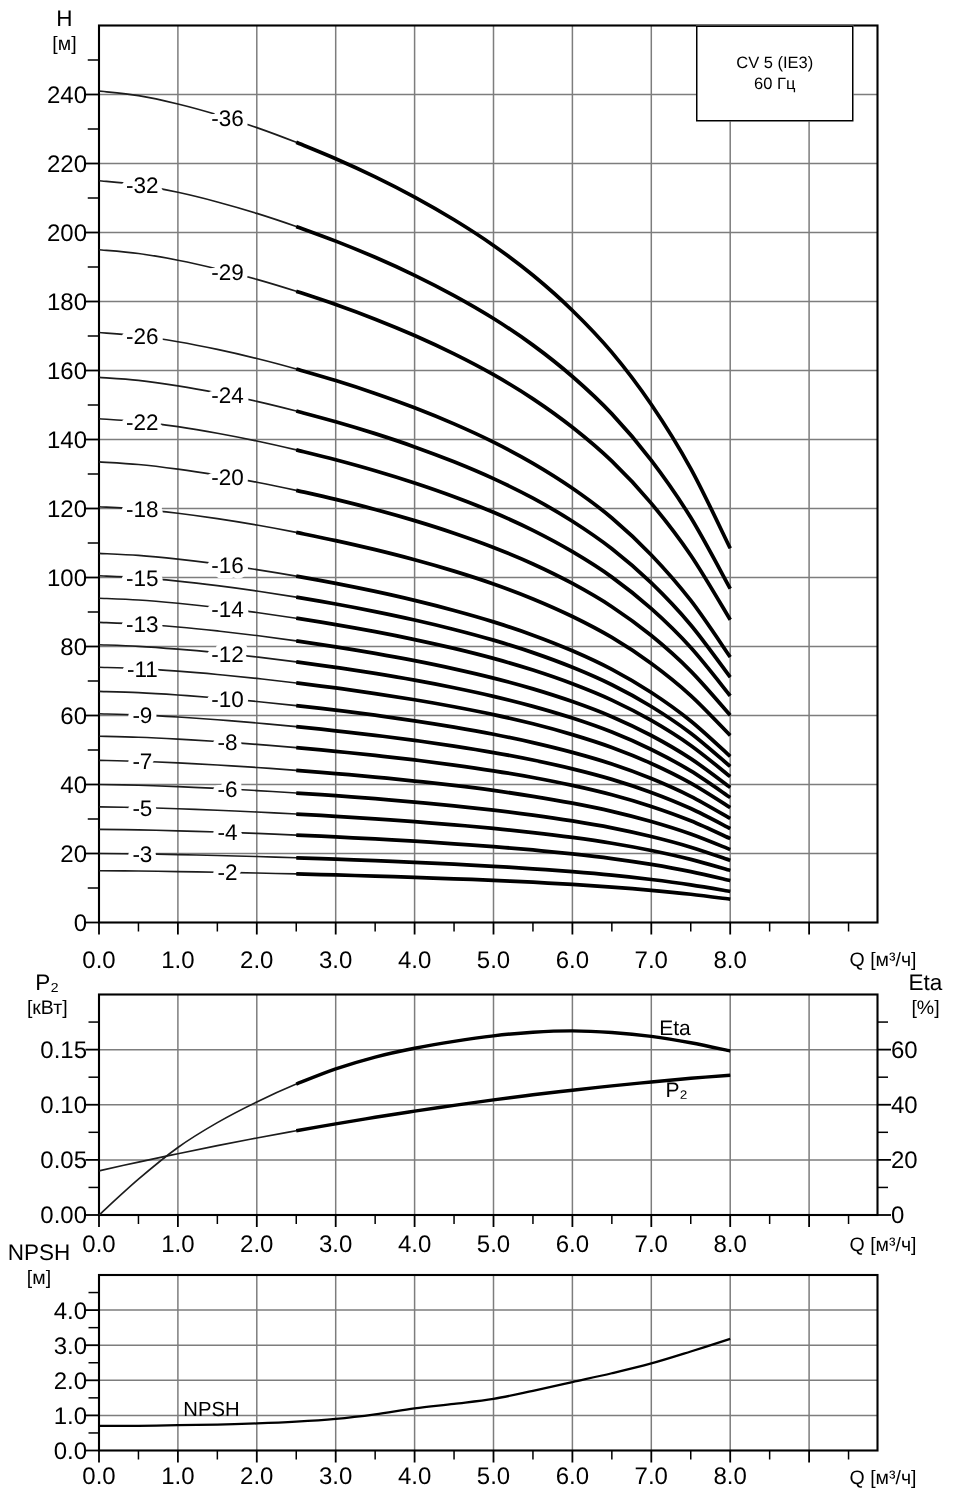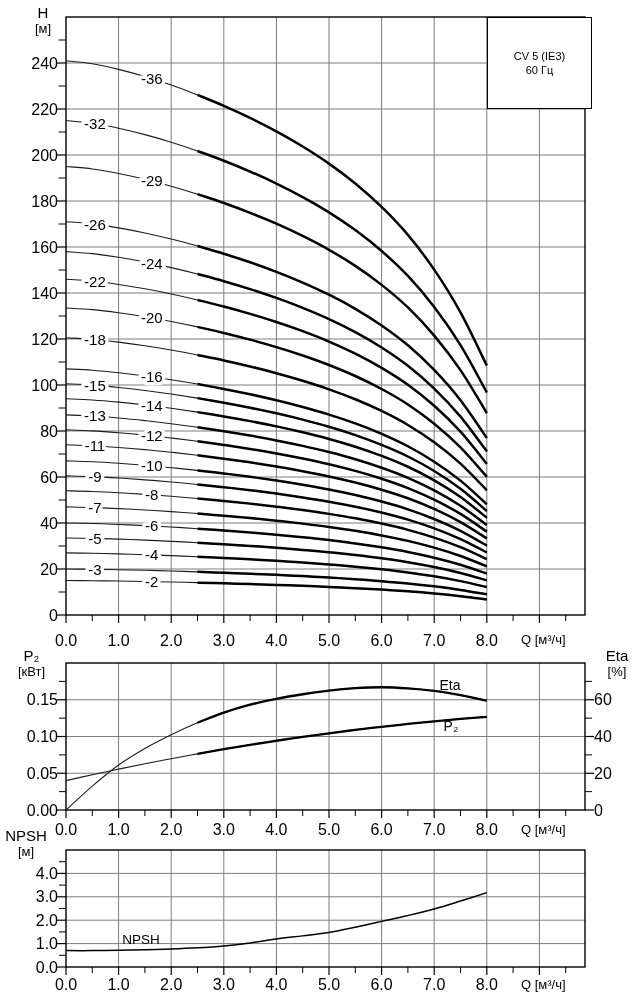--- a/index.html
+++ b/index.html
@@ -1,21 +1,21 @@
 <!DOCTYPE html>
 <html><head>
 <meta charset="utf-8">
 <style>
   html,body{margin:0;padding:0;background:#fff;}
   body{width:638px;height:1000px;position:relative;font-family:"Liberation Sans",sans-serif;color:#000;}
   .abs{position:absolute;}
   .axis-title{text-align:center;line-height:15px;}
   .axis-title .l1{font-size:15px;}
   .axis-title .l2{font-size:13px;margin-top:1px;}
-  .q-label{font-size:13px;text-align:left;}
+  .q-label{font-size:13px;text-align:right;}
   .curve-label{font-size:14px;text-align:center;}
   .device-box{box-sizing:border-box;border:1px solid #000;background:#fff;
     display:flex;flex-direction:column;align-items:center;justify-content:center;
     font-size:11px;line-height:14px;text-align:center;}
   svg{position:absolute;left:0;top:0;}
 </style>
 </head>
 <body>
 
 <svg id="chart-svg" width="638" height="1000" viewBox="0 0 638 1000">
@@ -329,16 +329,16 @@
 
 <div class="abs axis-title" style="left:2px;top:828px;width:48px;">
   <div class="l1">NPSH</div>
   <div class="l2">[м]</div>
 </div>
 
 <div class="abs curve-label" style="left:425px;top:677px;width:50px;">Eta</div>
 <div class="abs curve-label" style="left:426px;top:718px;width:50px;">P₂</div>
 <div class="abs curve-label" style="left:116px;top:932px;width:50px;font-size:13.5px;">NPSH</div>
 
-<div class="abs device-box" style="left:487px;top:17px;width:105px;height:92px;">
+<div class="abs device-box" style="left:464px;top:17px;width:105px;height:64px;">
   <div>CV 5 (IE3)</div>
   <div>60 Гц</div>
 </div>
 
 </body></html>

